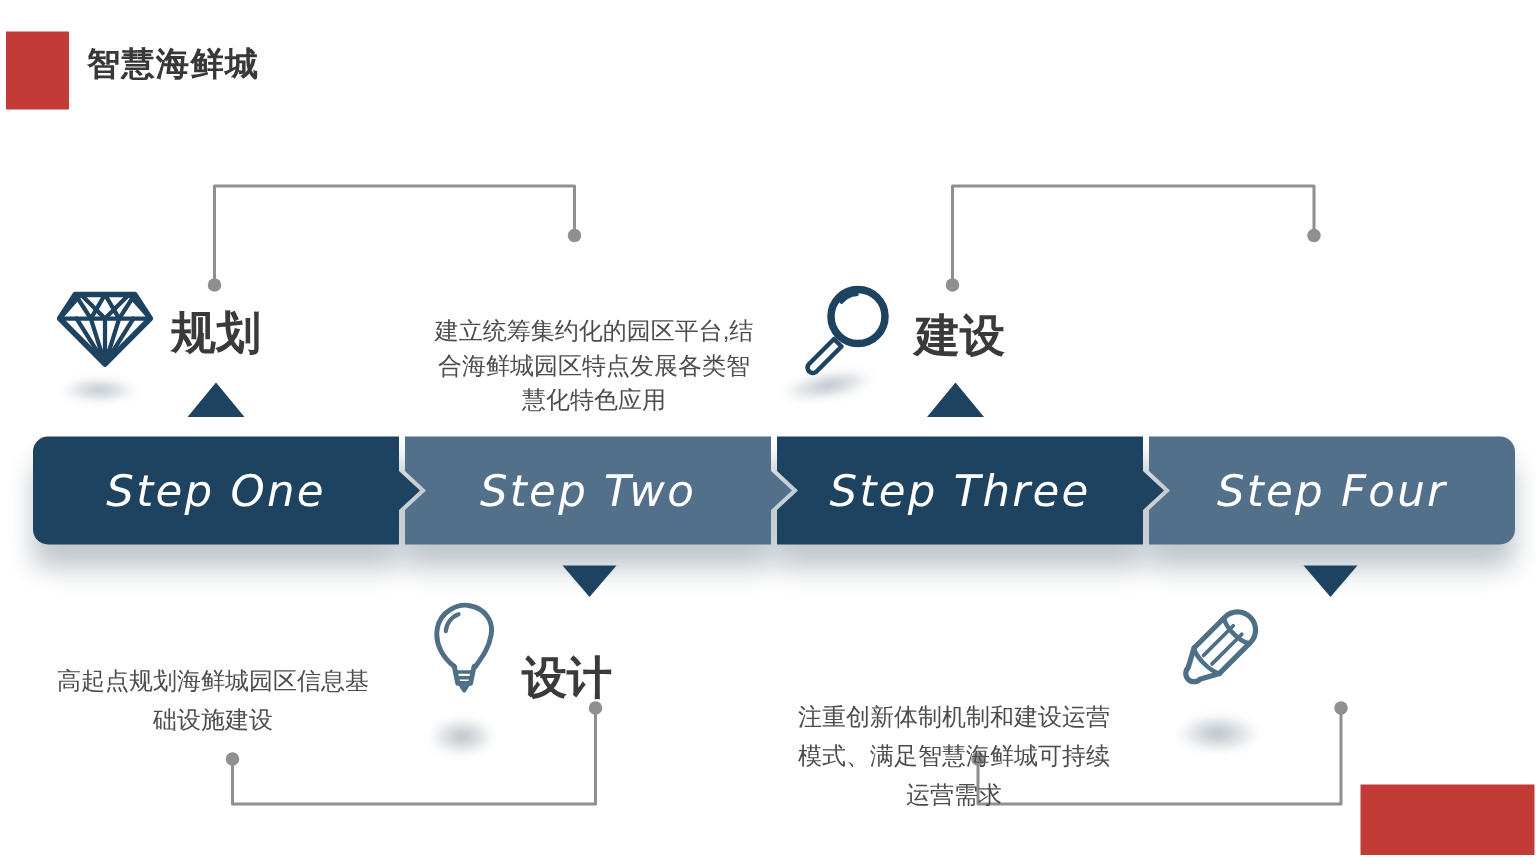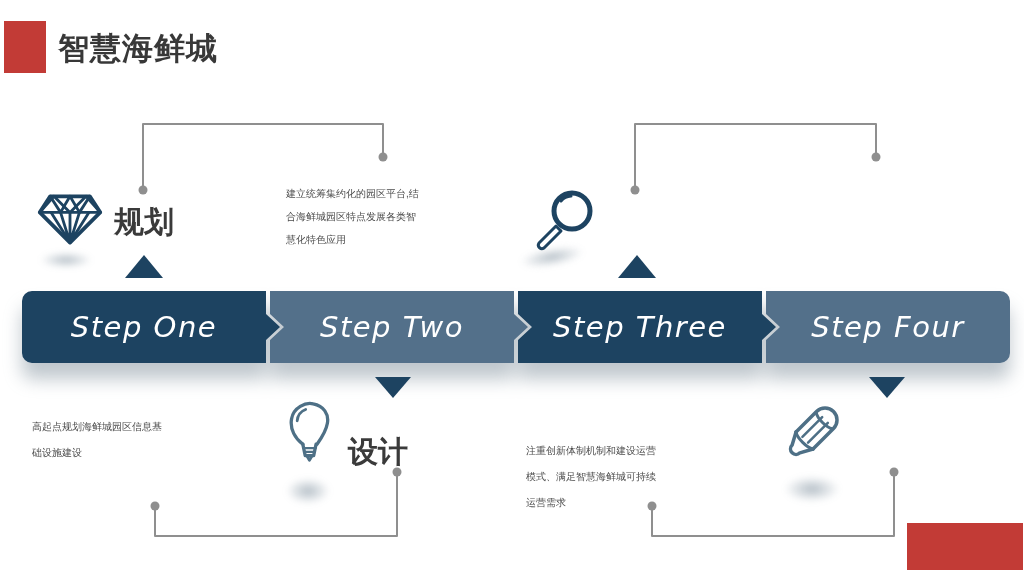--- a/index.html
+++ b/index.html
@@ -6,30 +6,30 @@
     --accent-red:#c23b36; --dark-blue:#1d4361; --slate-blue:#53708a;
     --icon-blue:#4e7086; --line-gray:#8f8f8f; --text-dark:#383838; --text-body:#4c4c4c;
   }
   *{margin:0;padding:0;box-sizing:border-box;}
   html,body{background:#e8e8e8;}
   body{font-family:"Liberation Sans","DejaVu Sans",sans-serif;}
   .slide{position:relative;width:1024px;height:576px;background:#ffffff;overflow:hidden;}
 
   
   .accent-square{position:absolute;left:4px;top:21px;width:42px;height:52px;background:var(--accent-red);}
-  .page-title{position:absolute;left:58px;top:28px;font-size:31px;font-weight:bold;color:var(--text-dark);letter-spacing:1px;}
+  .page-title{position:absolute;left:58px;top:28px;font-size:22px;font-weight:bold;color:var(--text-dark);letter-spacing:1px;}
 
   
   .connectors{position:absolute;left:0;top:0;width:1024px;height:576px;pointer-events:none;}
   .connectors polyline{fill:none;stroke:var(--line-gray);stroke-width:2;stroke-linejoin:round;}
   .connectors circle{fill:var(--line-gray);}
 
   
   .phase-label{position:absolute;width:90px;text-align:center;font-size:30px;font-weight:bold;color:#3a3a3a;}
-  .desc{position:absolute;width:220px;text-align:left;font-size:10px;color:var(--text-body);white-space:pre-line;}
+  .desc{position:absolute;width:220px;text-align:center;font-size:16px;color:var(--text-body);white-space:pre-line;margin-top:28px;}
   .desc.top{line-height:23px;}
   .desc.bottom{line-height:26px;}
 
   
   .tri-up{position:absolute;width:0;height:0;border-left:19px solid transparent;border-right:19px solid transparent;border-bottom:23px solid var(--dark-blue);}
   .tri-down{position:absolute;width:0;height:0;border-left:18px solid transparent;border-right:18px solid transparent;border-top:21px solid var(--dark-blue);}
 
   
   .banner{position:absolute;left:22px;top:291px;overflow:visible;filter:drop-shadow(0 16px 9px rgba(96,114,130,.40));}
   .seg-dark{fill:var(--dark-blue);}
@@ -82,20 +82,21 @@
   <div class="desc top" style="left:286px;top:182px">建立统筹集约化的园区平台,结
 合海鲜城园区特点发展各类智
 慧化特色应用</div>
 
   <svg class="icon icon-dark" style="left:528px;top:188px" width="72" height="66" viewBox="0 0 72 66">
     <circle cx="44" cy="23" r="18" stroke-width="5"></circle>
     <path stroke-width="3" d="M33 13 A14 14 0 0 1 43 8"></path>
     <path stroke-width="3" d="M28 38 L33 43 L16 60 A3.6 3.6 0 0 1 11 55 Z"></path>
   </svg>
   <div class="blob" style="left:520px;top:248px;width:64px;height:18px;transform:rotate(-10deg)"></div>
+  <div class="phase-label" style="left:595px;top:204px">建设</div>
   <div class="tri-up" style="left:618px;top:255px"></div>
 
   <svg class="banner" width="988" height="72" viewBox="0 0 988 72">
     <path class="seg-dark" d="M244 0 V23 L258 36 L244 49 V72 H10 A10 10 0 0 1 0 62 V10 A10 10 0 0 1 10 0 Z"></path>
     <path class="seg-light" d="M248 0 H492 V23 L506 36 L492 49 V72 H248 V49 L262 36 L248 23 Z"></path>
     <path class="seg-dark" d="M496 0 H740 V23 L754 36 L740 49 V72 H496 V49 L510 36 L496 23 Z"></path>
     <path class="seg-light" d="M744 0 H978 A10 10 0 0 1 988 10 V62 A10 10 0 0 1 978 72 H744 V49 L758 36 L744 23 Z"></path>
     <text x="122" y="46">Step One</text>
     <text x="370" y="46">Step Two</text>
     <text x="618" y="46">Step Three</text>

